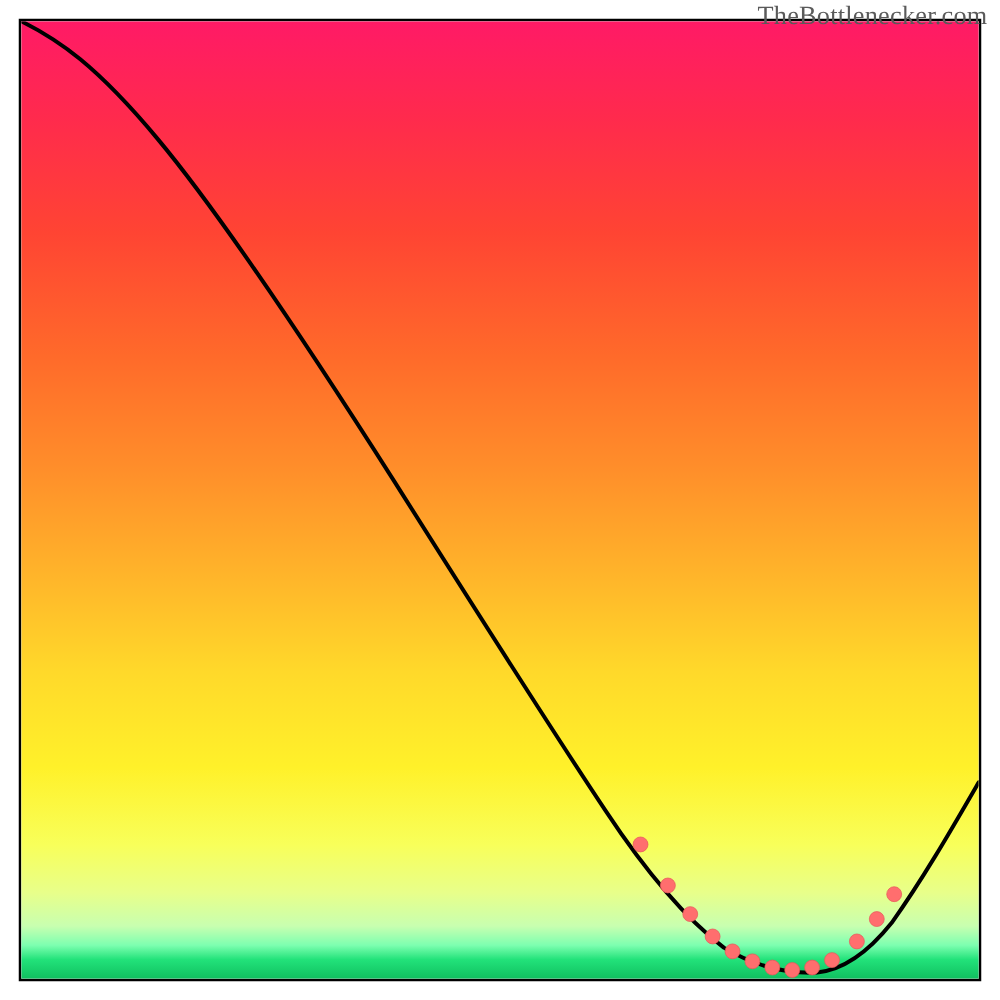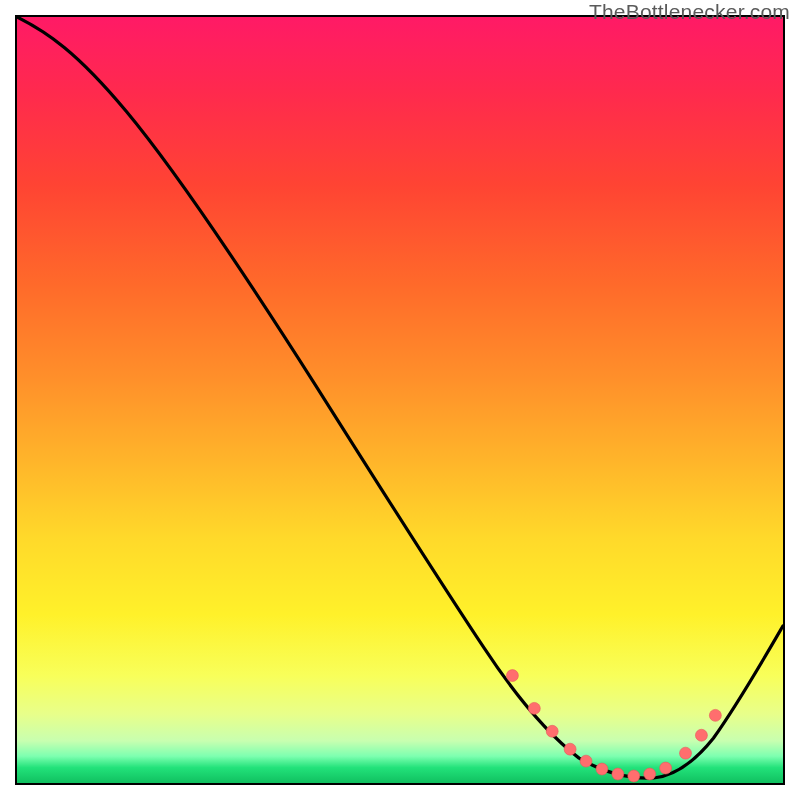--- a/index.html
+++ b/index.html
@@ -8,20 +8,21 @@
     width: 800px;
     height: 800px;
     overflow: hidden;
     background: #ffffff;
     font-family: Arial, Helvetica, sans-serif;
   }
   .stage {
     position: relative;
     width: 800px;
     height: 572px;
+    font-family: Liberation Serif, serif;
   }
   .plot-area {
     position: absolute;
     left: 15px;
     top: 15px;
     width: 770px;
     height: 770px;
     box-sizing: border-box;
     border: 2px solid #000000;
     overflow: hidden;

